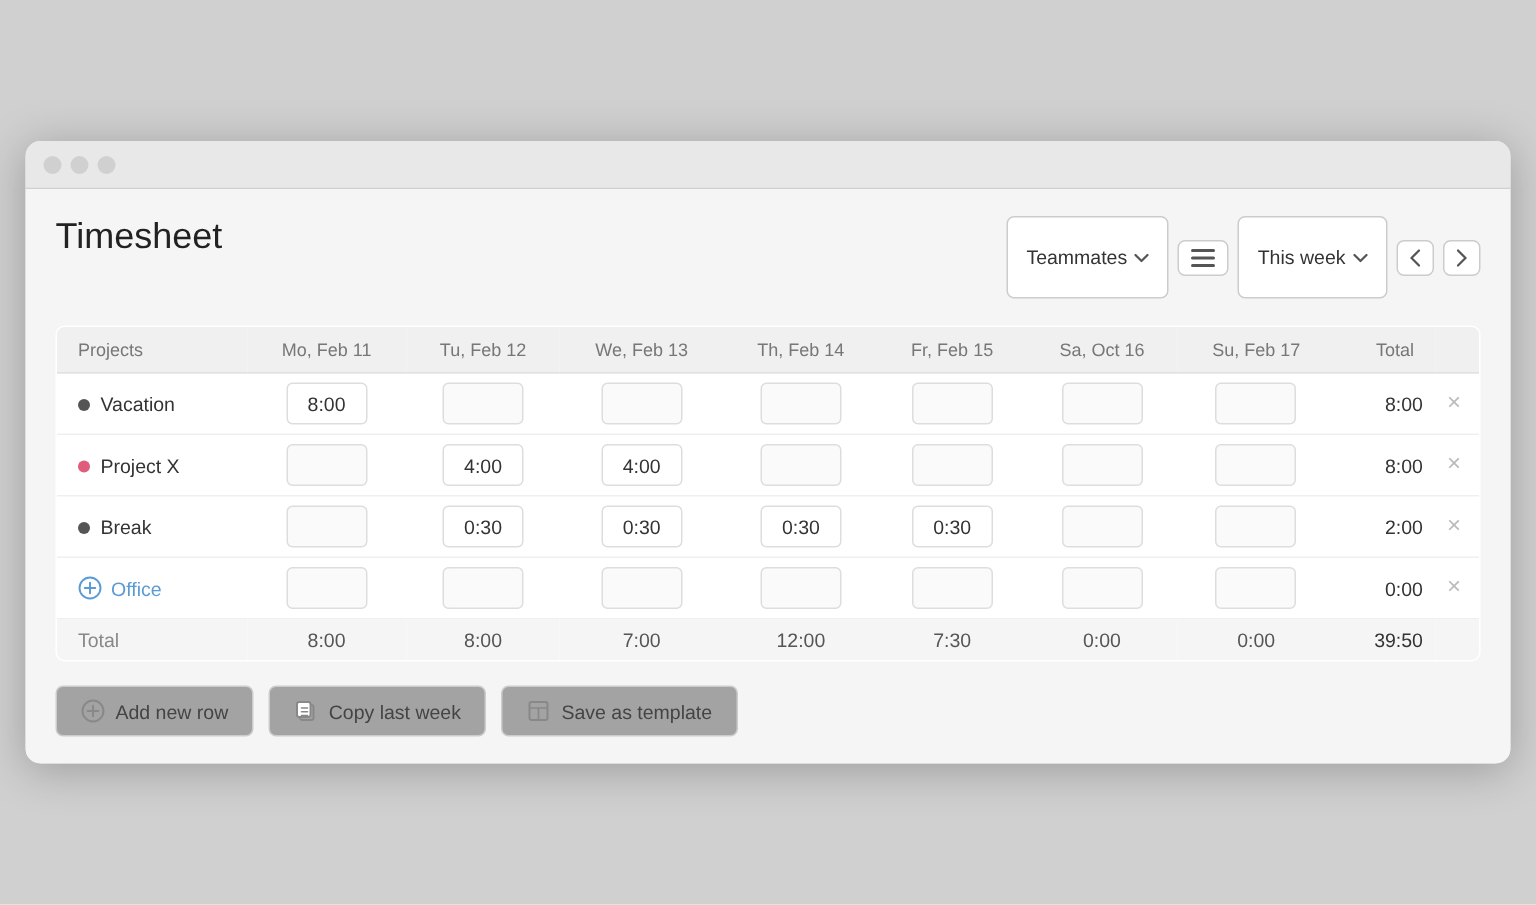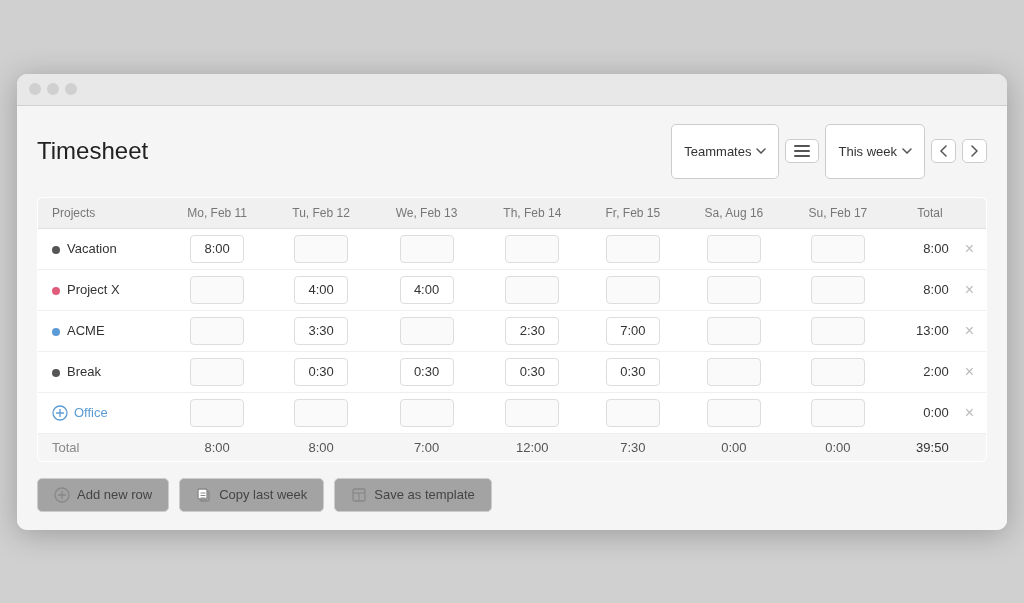--- a/index.html
+++ b/index.html
@@ -37,21 +37,20 @@
       width: 12px; height: 12px;
       border-radius: 50%;
       background: #d0d0d0;
     }
     .window-body {
       background: #f5f5f5;
       padding: 18px 20px 18px 20px;
     }
     .header-row {
       display: flex;
-      align-items: center;
       justify-content: space-between;
       margin-bottom: 18px;
     }
     .page-title {
       font-size: 24px;
       font-weight: 400;
       color: #222;
     }
     .header-controls {
       display: flex;
@@ -273,21 +272,21 @@
 
     <table class="timesheet-table">
       <thead>
         <tr>
           <th class="col-project">Projects</th>
           <th>Mo, Feb 11</th>
           <th>Tu, Feb 12</th>
           <th>We, Feb 13</th>
           <th>Th, Feb 14</th>
           <th>Fr, Feb 15</th>
-          <th>Sa, Aug 16</th>
+          <th>Sa, Oct 16</th>
           <th>Su, Feb 17</th>
           <th class="col-total">Total</th>
           <th></th>
         </tr>
       </thead>
       <tbody id="table-body">
 
       <tr>
             <td class="col-project"><span class="project-dot" style="background:#555"></span><span>Vacation</span></td>
             <td><input type="text" class="time-input" value="8:00" style=""></td>
@@ -303,32 +302,20 @@
           <tr>
             <td class="col-project"><span class="project-dot" style="background:#e05c7a"></span><span>Project X</span></td>
             <td><input type="text" class="time-input empty" style=""></td>
             <td><input type="text" class="time-input" value="4:00" style=""></td>
             <td><input type="text" class="time-input" value="4:00" style=""></td>
             <td><input type="text" class="time-input empty" style=""></td>
             <td><input type="text" class="time-input empty" style=""></td>
             <td><input type="text" class="time-input empty" style=""></td>
             <td><input type="text" class="time-input empty" style=""></td>
             <td class="col-total">8:00</td>
-            <td class="col-delete"><button class="delete-btn">×</button></td>
-          </tr>
-          <tr>
-            <td class="col-project"><span class="project-dot" style="background:#5b9bd5"></span><span>ACME</span></td>
-            <td><input type="text" class="time-input empty" style=""></td>
-            <td><input type="text" class="time-input" value="3:30" style=""></td>
-            <td><input type="text" class="time-input empty" style=""></td>
-            <td><input type="text" class="time-input" value="2:30" style=""></td>
-            <td><input type="text" class="time-input" value="7:00" style=""></td>
-            <td><input type="text" class="time-input empty" style=""></td>
-            <td><input type="text" class="time-input empty" style=""></td>
-            <td class="col-total">13:00</td>
             <td class="col-delete"><button class="delete-btn">×</button></td>
           </tr>
           <tr>
             <td class="col-project"><span class="project-dot" style="background:#555"></span><span>Break</span></td>
             <td><input type="text" class="time-input empty" style=""></td>
             <td><input type="text" class="time-input" value="0:30" style=""></td>
             <td><input type="text" class="time-input" value="0:30" style=""></td>
             <td><input type="text" class="time-input" value="0:30" style=""></td>
             <td><input type="text" class="time-input" value="0:30" style=""></td>
             <td><input type="text" class="time-input empty" style=""></td>

